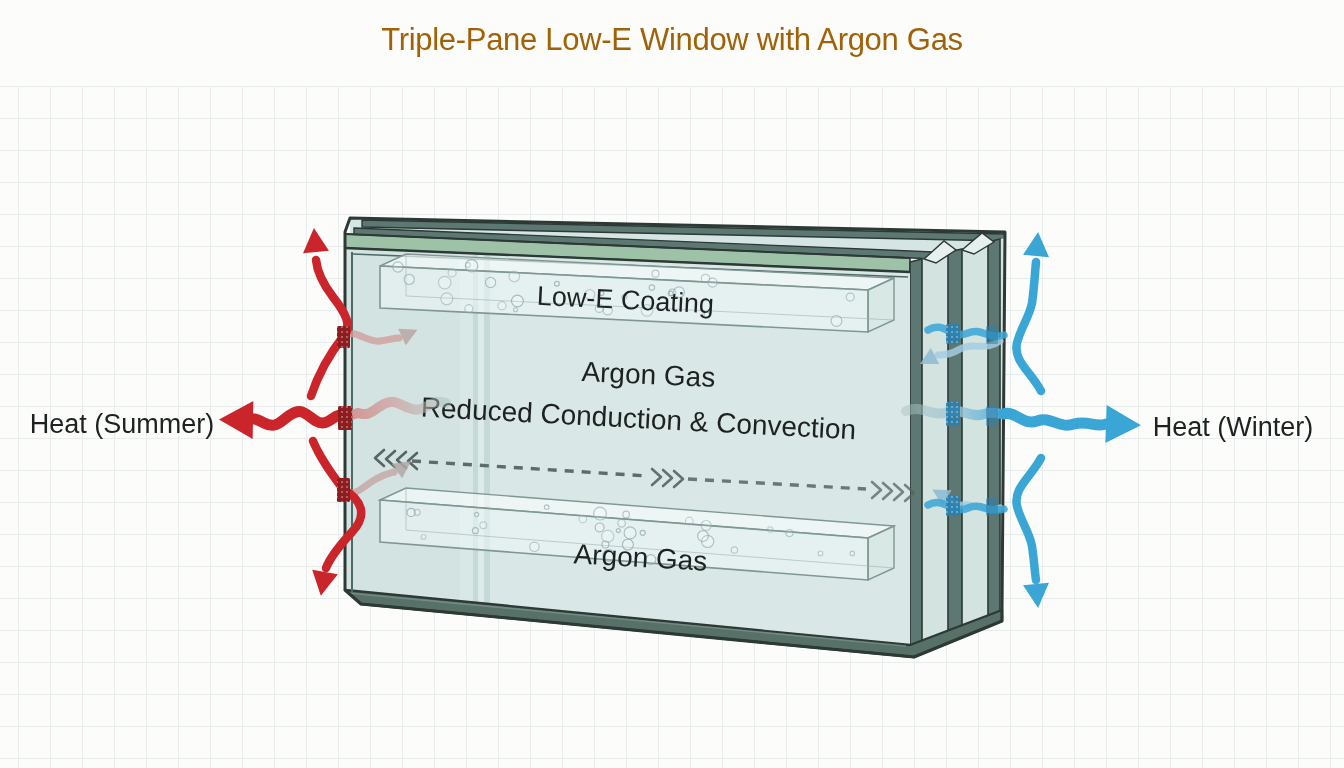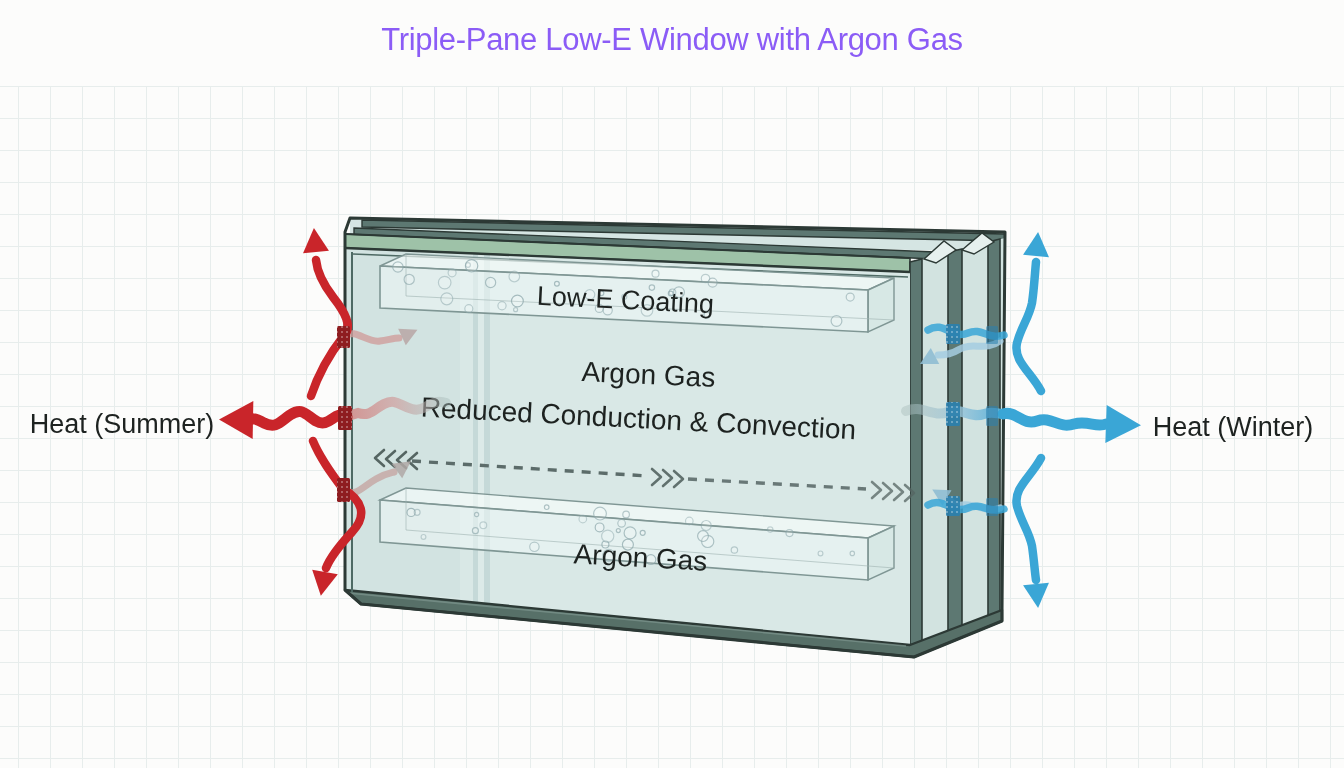--- a/index.html
+++ b/index.html
@@ -9,21 +9,21 @@
   html,body{margin:0;padding:0;}
   body{width:1344px;height:768px;background:var(--bg);overflow:hidden;
        font-family:"Liberation Sans", sans-serif;}
   .page{position:relative;width:1344px;height:768px;}
   .grid-overlay{position:absolute;left:0;top:86px;right:0;bottom:0;
     background-image:
       linear-gradient(to right, var(--grid) 1px, transparent 1px),
       linear-gradient(to bottom, var(--grid) 1px, transparent 1px);
     background-size:32px 32px;background-position:18px 0;}
   .title{position:absolute;top:22px;left:0;width:100%;margin:0;text-align:center;
-    font-size:31px;font-weight:500;letter-spacing:-0.3px;color:#8b5cf6;}
+    font-size:31px;font-weight:500;letter-spacing:-0.3px;color:#a16207;}
   svg.scene{position:absolute;left:0;top:0;}
   .outline{stroke:var(--outline);}
   .frame-strip{fill:var(--frame);stroke:var(--outline);stroke-width:1.6;}
   .band-dark{fill:var(--frame);stroke:var(--outline);stroke-width:1.4;}
   .glass-face{fill:var(--glass);}
   .green-face{fill:var(--green);stroke:var(--outline);stroke-width:1.6;}
   .bevel{fill:#e6f0ee;stroke:var(--outline);stroke-width:1.4;}
   .slab{fill:rgba(238,248,247,0.55);stroke:#7f9694;stroke-width:1.6;}
   .slab-top{fill:rgba(248,253,252,0.65);stroke:#7f9694;stroke-width:1.4;}
   .slab-right{fill:rgba(214,231,229,0.6);stroke:#7f9694;stroke-width:1.4;}

